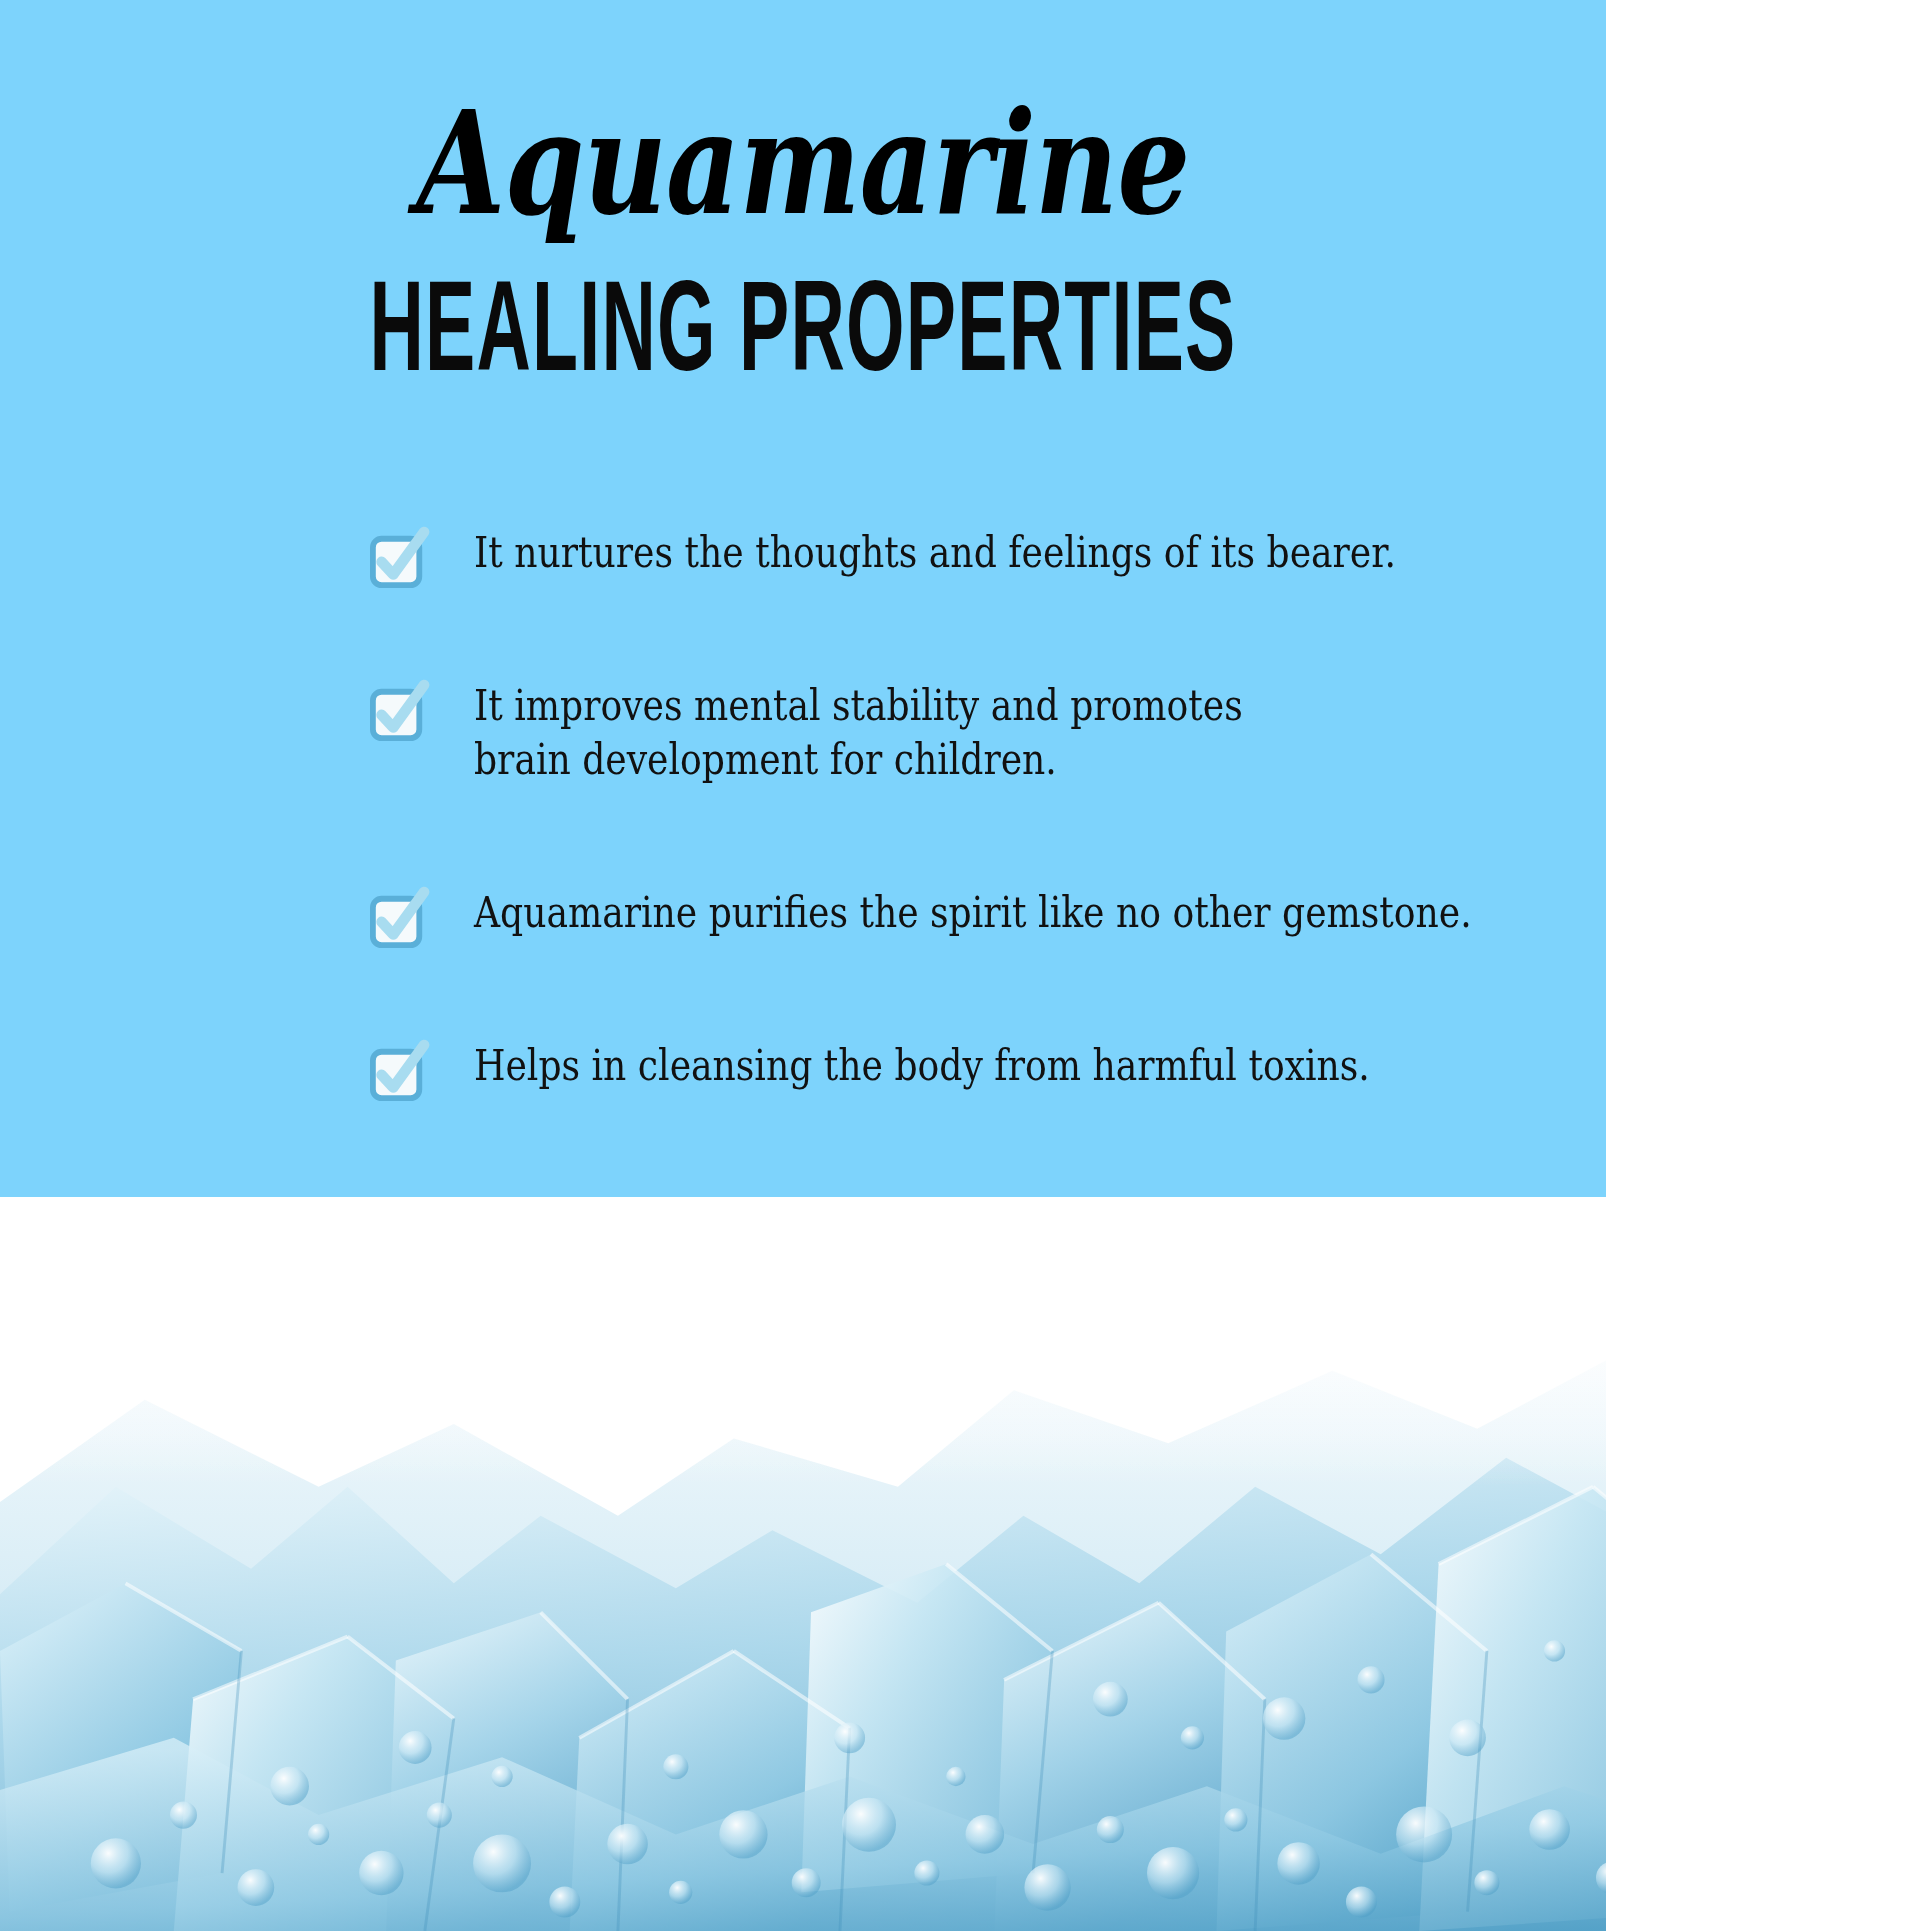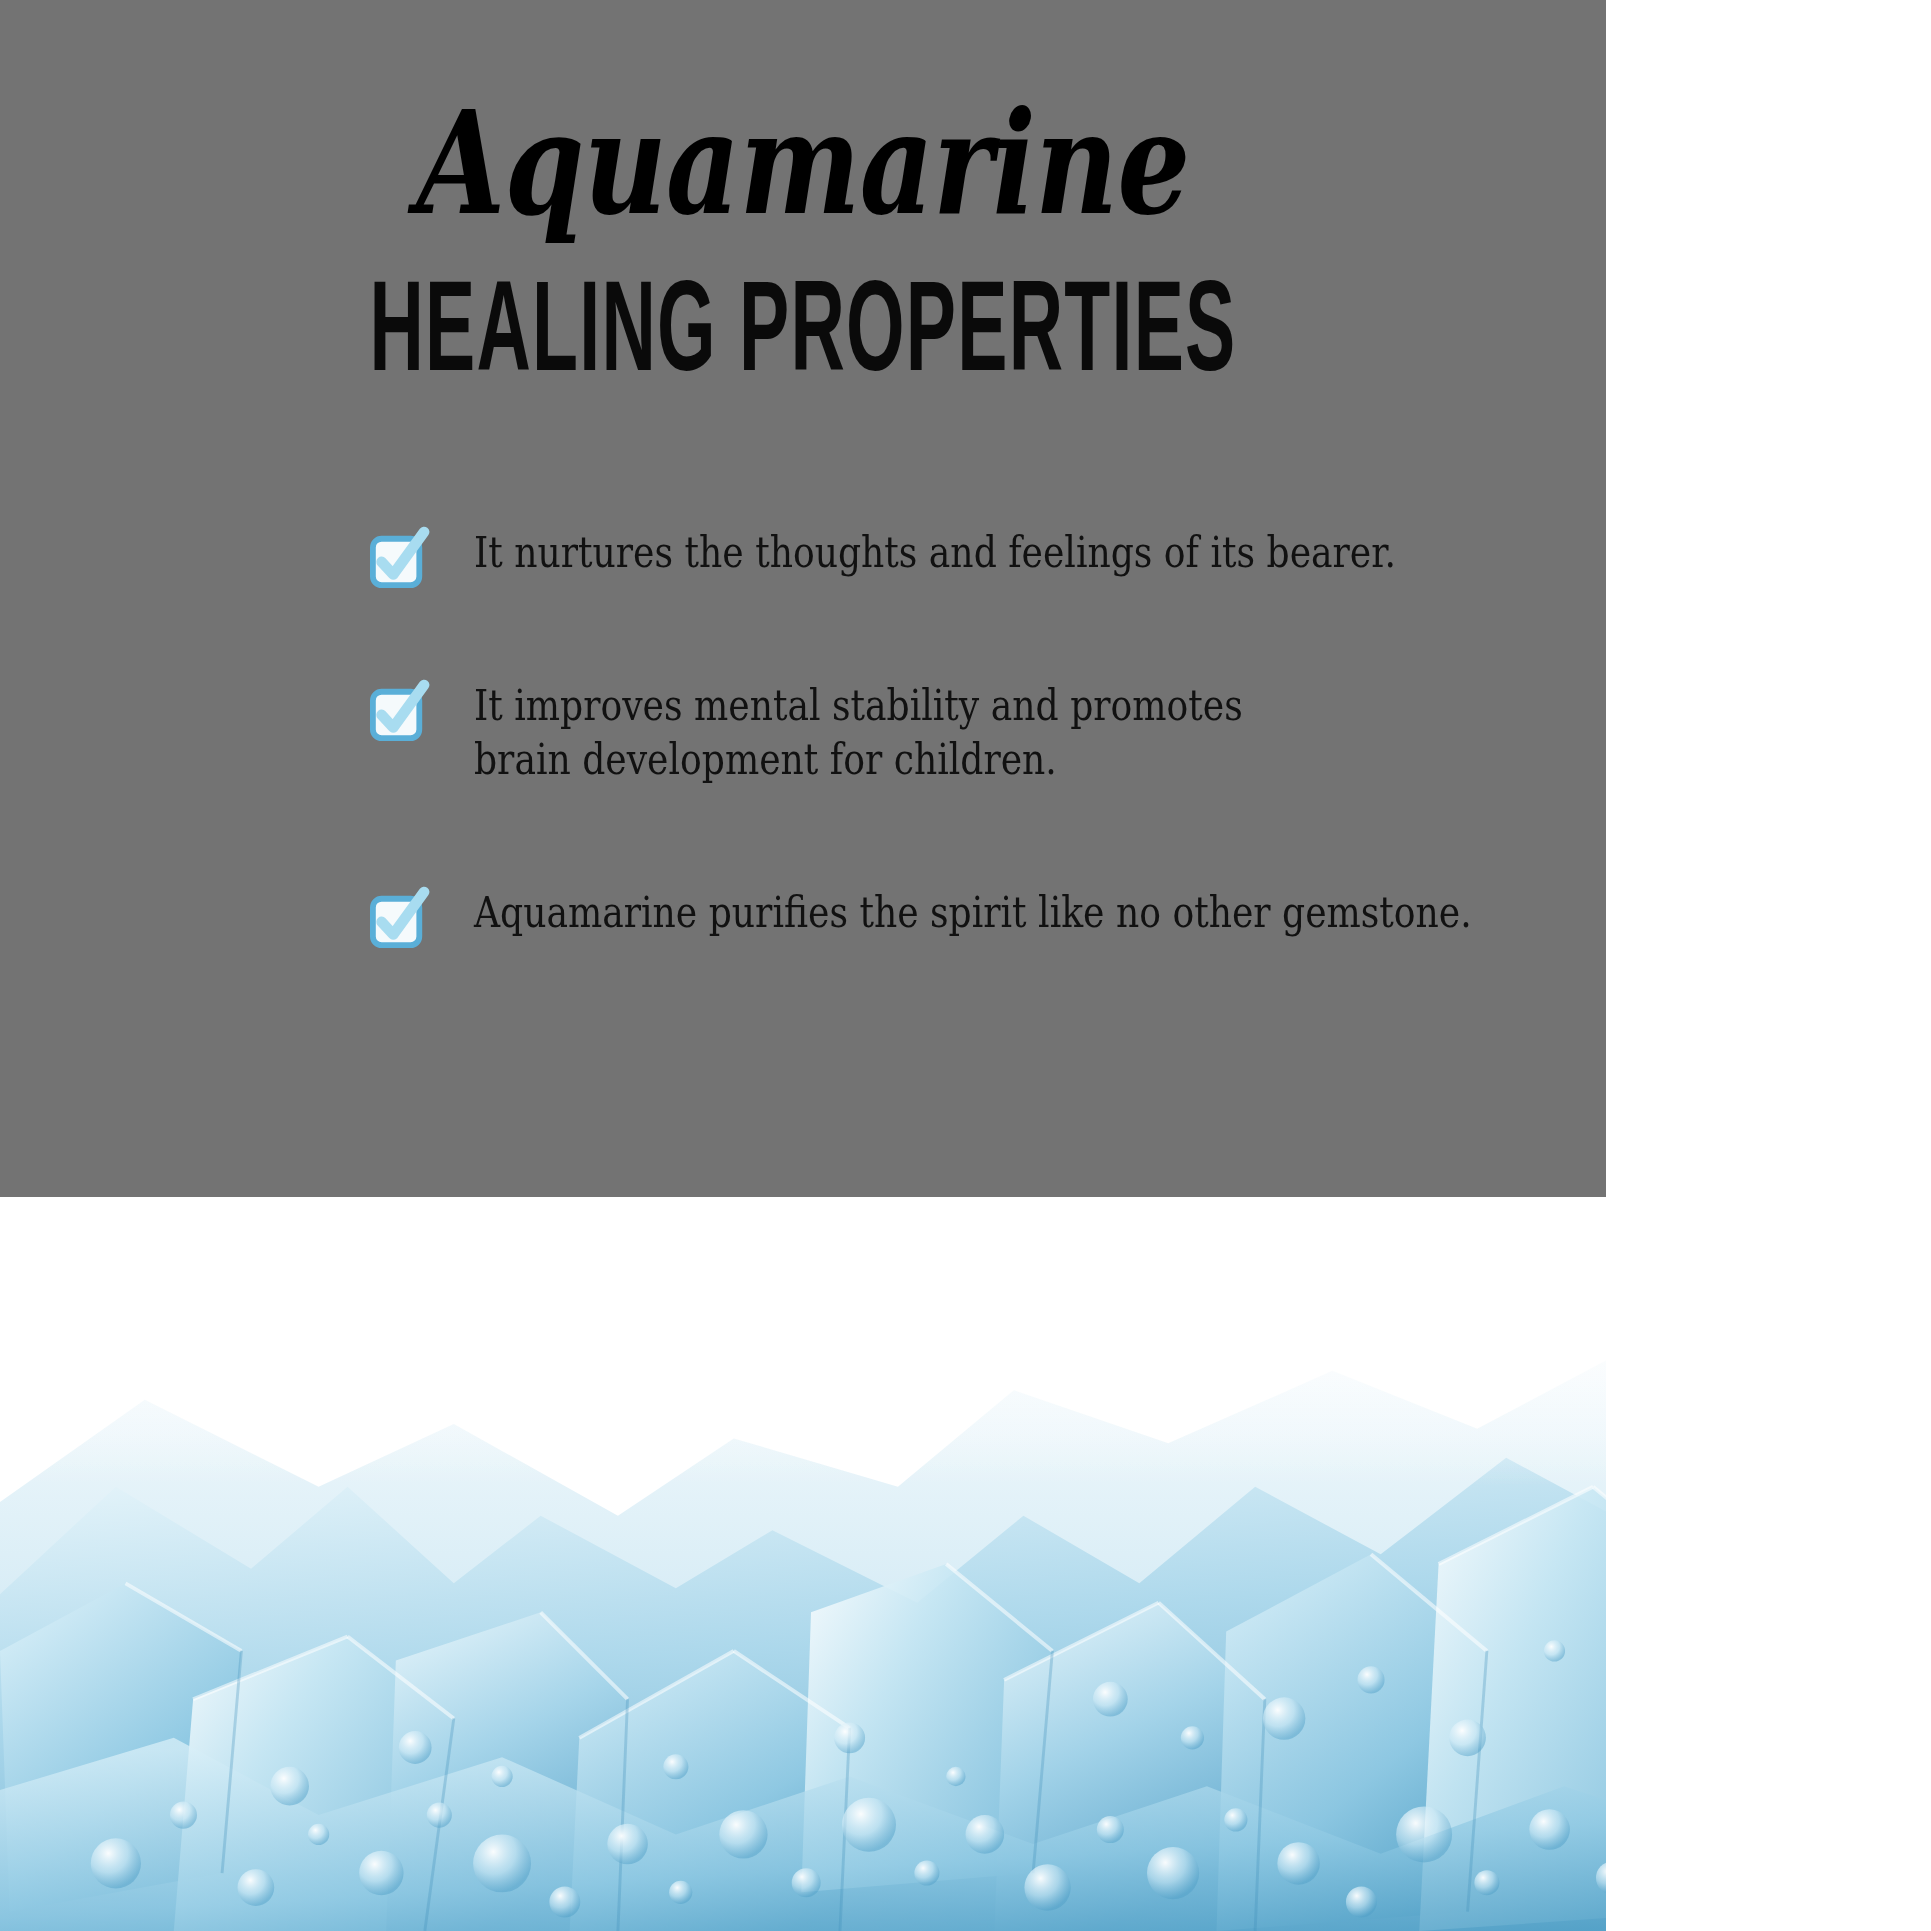--- a/index.html
+++ b/index.html
@@ -6,21 +6,21 @@
   * { margin:0; padding:0; box-sizing:border-box; }
   html, body {
     width:1931px; height:1931px;
     background:#ffffff;
     font-family:"Liberation Serif", serif;
     overflow:hidden;
   }
   #poster {
     position:relative;
     width:1606px; height:1931px;
-    background:#737373;
+    background:#7dd3fc;
     overflow:hidden;
   }
 
   
   .title-block {
     position:absolute;
     top:92px; left:0; right:0;
     text-align:center;
   }
   .main-title {
@@ -136,20 +136,29 @@
     <div class="check-row">
       <span class="checkbox-icon">
         <svg viewBox="0 0 60 62" xmlns="http://www.w3.org/2000/svg">
           <rect x="3" y="9" width="48" height="48" rx="9" ry="9" fill="#f5fafc" stroke="#5aafd8" stroke-width="6"></rect>
           <path d="M12 33 L24 46 L56 2" fill="none" stroke="#a8dcf0" stroke-width="11" stroke-linecap="round" stroke-linejoin="round"></path>
         </svg>
       </span>
       <span class="check-text">Aquamarine purifies the spirit like no other gemstone.</span>
     </div>
 
+    <div class="check-row">
+      <span class="checkbox-icon">
+        <svg viewBox="0 0 60 62" xmlns="http://www.w3.org/2000/svg">
+          <rect x="3" y="9" width="48" height="48" rx="9" ry="9" fill="#f5fafc" stroke="#5aafd8" stroke-width="6"></rect>
+          <path d="M12 33 L24 46 L56 2" fill="none" stroke="#a8dcf0" stroke-width="11" stroke-linecap="round" stroke-linejoin="round"></path>
+        </svg>
+      </span>
+      <span class="check-text">Helps in cleansing the body from harmful toxins.</span>
+    </div>
 
 
   </div>
 
   <div class="ice-band">
     <svg viewBox="0 0 2000 760" xmlns="http://www.w3.org/2000/svg" preserveAspectRatio="none">
       <defs>
         <linearGradient id="gIceA" x1="0" y1="0" x2="0" y2="1">
           <stop offset="0%" stop-color="#eaf6fb"></stop>
           <stop offset="45%" stop-color="#b7ddee"></stop>

